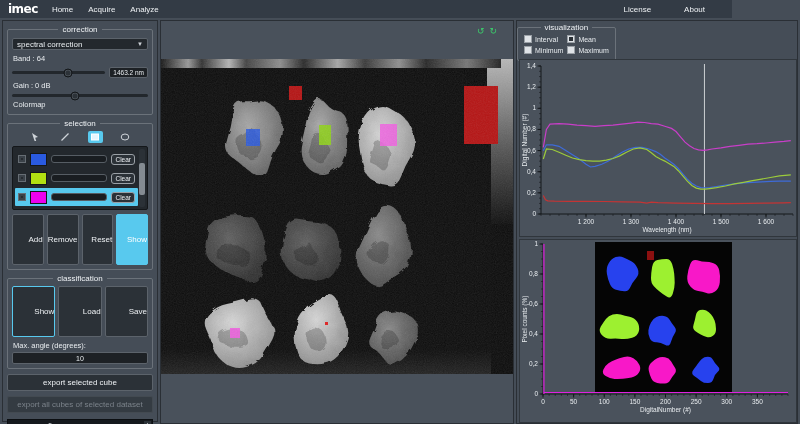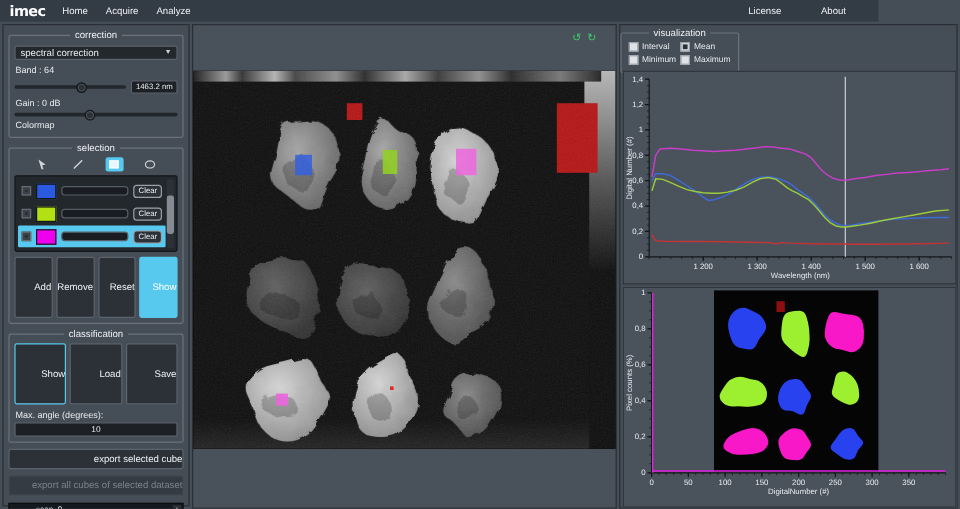--- a/index.html
+++ b/index.html
@@ -57,21 +57,21 @@
     border-radius:3px; padding:1px 3px; }
   .vscroll { position:absolute; right:2px; top:2px; bottom:2px; width:6px; background:#2b3137; border-radius:2px; }
   .vscroll .thumb { position:absolute; left:0; right:0; background:#848b92; border-radius:2px; }
   
   .btn-row { display:flex; gap:3px; margin-top:4px; }
   .btn { flex:1; text-align:right; color:#eef1f4; background:#2b3137; border:1px solid #5c636b;
     border-radius:2px; padding:20px 0; font-size:8px; }
   .btn.accent-bg { background:#58c9ee; border-color:#58c9ee; color:#fff; }
   .btn.accent-border { border-color:#58c9ee; }
   .wide-btn { display:block; width:100%; color:#eef1f4; background:#2b3137; border:1px solid #5c636b;
-    border-radius:2px; text-align:right; padding:3px 0; margin:5px 0; font-size:8px; }
+    border-radius:2px; text-align:center; padding:3px 0; margin:5px 0; font-size:8px; }
   .wide-btn.disabled { color:#7b828a; background:#343b42; border-color:#434a51; }
   .angle-input { background:#1d2125; border:1px solid #5c636b; border-radius:2px;
     text-align:center; font-size:7px; padding:1.5px 0; margin-top:2px; }
   
   .scan-list { position:relative; background:#15191d; border:1px solid #0c0f12; height:70px;
     margin-top:6px; overflow:hidden; padding:2px 10px 2px 18px; }
   .scan-item { height:7.3px; line-height:7.3px; font-size:6.8px; padding-left:4px; color:#eef1f4; }
   .scan-scroll { position:absolute; right:1px; top:1px; bottom:1px; width:7px; background:#2b3137; }
   .scan-scroll .arrow { position:absolute; left:0; right:0; height:6px; font-size:4px; color:#c6cbd0;
     text-align:center; line-height:6px; }

